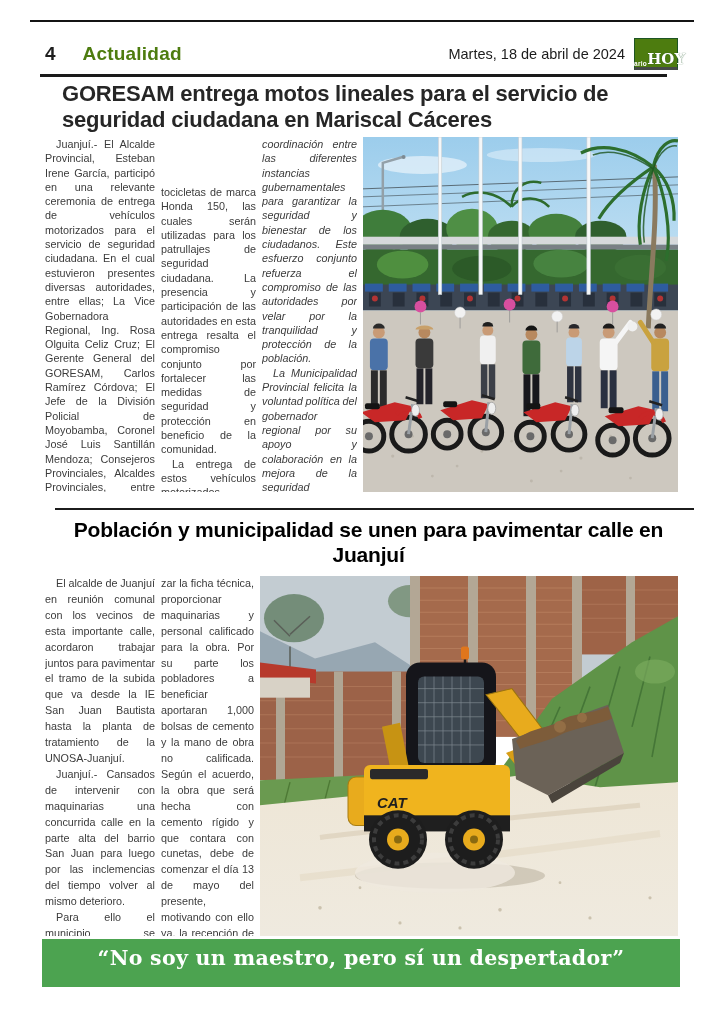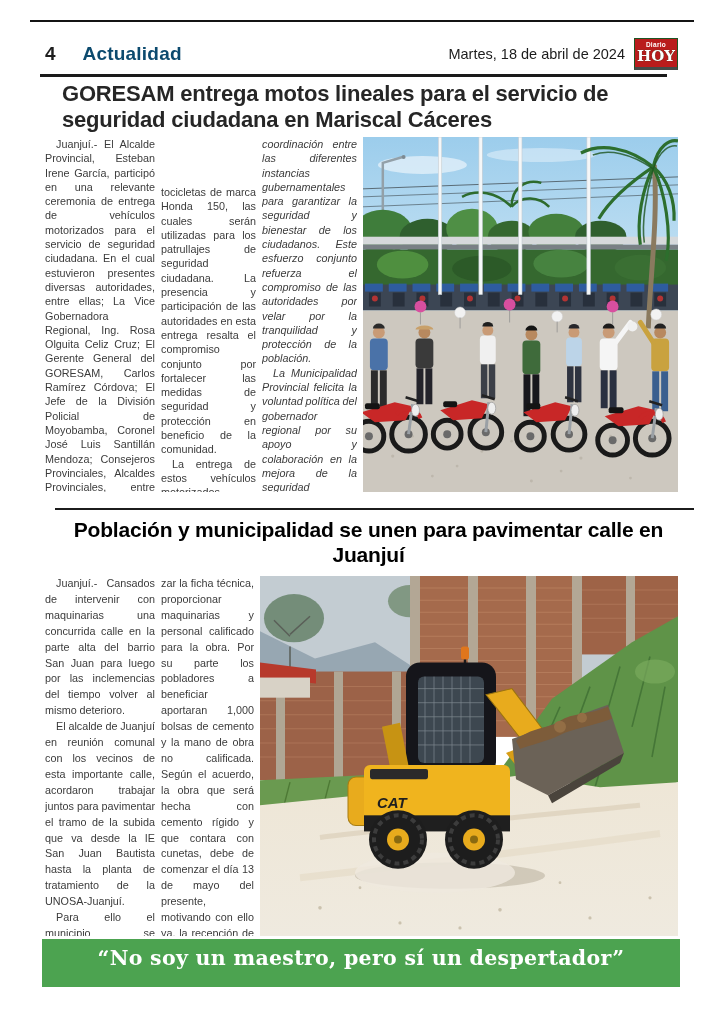--- a/index.html
+++ b/index.html
@@ -5,24 +5,24 @@
   html,body { margin:0; padding:0; background:#ffffff; }
   .page {
     position:relative; width:723px; height:1024px; background:#fff;
     font-family:"Liberation Sans", sans-serif; color:#3a3a3a; overflow:hidden;
   }
   .top-rule { position:absolute; left:30px; right:29px; top:20px; height:2px; background:#141414; }
 
   
   .hdr { position:absolute; left:45px; right:45px; top:36px; height:36px; display:flex; align-items:center; }
   .page-no { font-size:19px; font-weight:bold; color:#1e1e1e; }
-  .section-title { font-size:19px; font-weight:bold; color:#0c4a6e; margin-left:27px; letter-spacing:.2px; }
+  .section-title { font-size:19px; font-weight:bold; color:#4d7c0f; margin-left:27px; letter-spacing:.2px; }
   .date { margin-left:auto; font-size:14.5px; color:#1c1c1c; margin-right:9px; white-space:nowrap; }
-  .logo { width:42px; height:28px; background:#b91c1c; border:1px solid #1d5524; border-bottom:3px solid #444a47;
-          display:flex; flex-direction:column; align-items:center; justify-content:center; line-height:1; }
+  .logo { width:42px; height:28px; background:#4d7c0f; border:1px solid #1d5524; border-bottom:3px solid #444a47;
+          display:flex; flex-direction:row; align-items:flex-end; justify-content:center; line-height:1; }
   .logo-top { font-size:6.5px; font-weight:bold; color:#fff; letter-spacing:.3px; }
   .logo-main { font-family:"DejaVu Serif", serif; font-size:15px; font-weight:bold; color:#fff;
                text-shadow:0 0 1px #124d1a; margin-top:1px; }
   .header-rule { position:absolute; left:40px; right:56px; top:74px; height:3px; background:#1a1a1a; }
 
   
   .h1 { position:absolute; left:62px; right:42px; top:81px; margin:0; text-align:left;
         font-size:22px; line-height:25.5px; font-weight:bold; color:#262626; letter-spacing:-.2px; }
   .h2 { position:absolute; left:62px; right:48px; top:517px; margin:0; text-align:center;
         font-size:21px; line-height:25px; font-weight:bold; color:#000000; letter-spacing:-.2px; }
@@ -326,22 +326,22 @@
       </svg>
     </figure>
   </section>
 
   <div class="mid-rule"></div>
 
   <h2 class="h2">Población y municipalidad se unen para pavimentar calle en Juanjuí</h2>
 
   <section class="body2">
     <div class="col c4">
+      <p class="ind">El alcalde de Juanjuí en reunión comunal con los vecinos de esta importante calle, acordaron trabajar juntos para pavimentar el tramo de la subida que va desde la IE San Juan Bautista hasta la planta de tratamiento de la UNOSA-Juanjuí.</p>
       <p class="ind">Juanjuí.- Cansados de intervenir con maquinarias  una concurrida calle en la parte alta del barrio San Juan para luego por las inclemencias del tiempo volver al mismo deterioro.</p>
-      <p class="ind">El alcalde de Juanjuí en reunión comunal con los vecinos de esta importante calle, acordaron trabajar juntos para pavimentar el tramo de la subida que va desde la IE San Juan Bautista hasta la planta de tratamiento de la UNOSA-Juanjuí.</p>
       <p class="ind">Para ello el municipio se compromete a reali-</p>
     </div>
     <div class="col c5">
       <p>zar la ficha técnica, proporcionar maquinarias y personal calificado para la obra. Por su parte los pobladores a beneficiar aportaran 1,000 bolsas de cemento y la mano de obra no calificada. Según el acuerdo, la obra que será hecha con cemento rígido y que contara con cunetas, debe de comenzar el día 13 de mayo del presente, motivando con ello ya, la recepción de las bolsas de cemento. (Hugo Alvear).</p>
     </div>
 
     <figure>
       <svg viewBox="0 0 418 358" preserveAspectRatio="none">
         <defs>
           <linearGradient id="road2" x1="0" y1="0" x2="0" y2="1">

